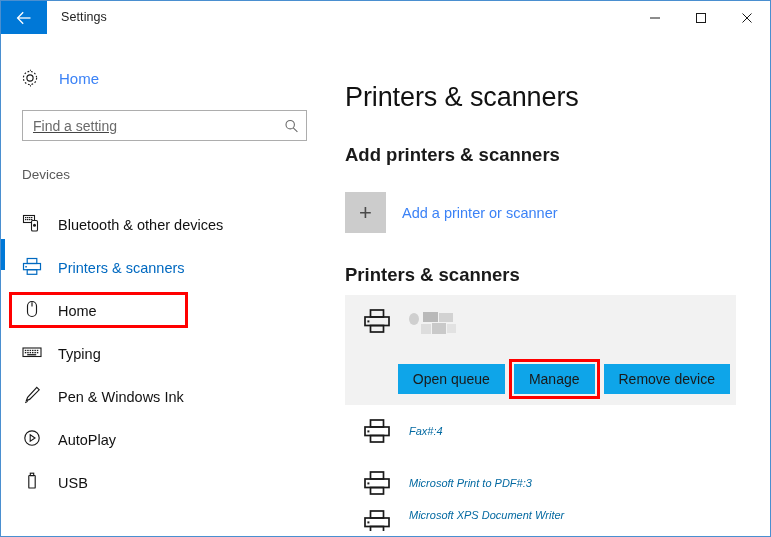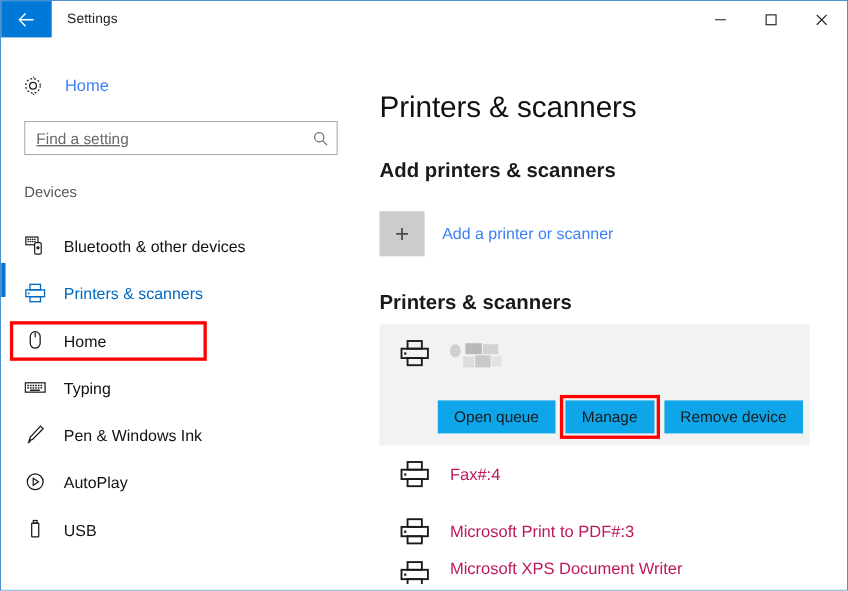--- a/index.html
+++ b/index.html
@@ -243,23 +243,24 @@
     outline-offset: 2px;
   }
 
   .printer-row {
     display: flex; align-items: center;
     height: 52px;
     padding-left: 18px;
     cursor: pointer;
   }
   .printer-row .pname {
-    font-size: 15px;
-    color: #be185d;
+    font-size: 11px;
+    color: #0369a1;
     margin-left: 14px;
+    font-style: italic;
   }
   .printer-row.clipped { height: 22px; overflow: hidden; align-items: flex-start; }
 
   .pricon { flex: 0 0 32px; display: flex; align-items: center; }
 </style>
 </head>
 <body>
 
 <div id="window">
 

